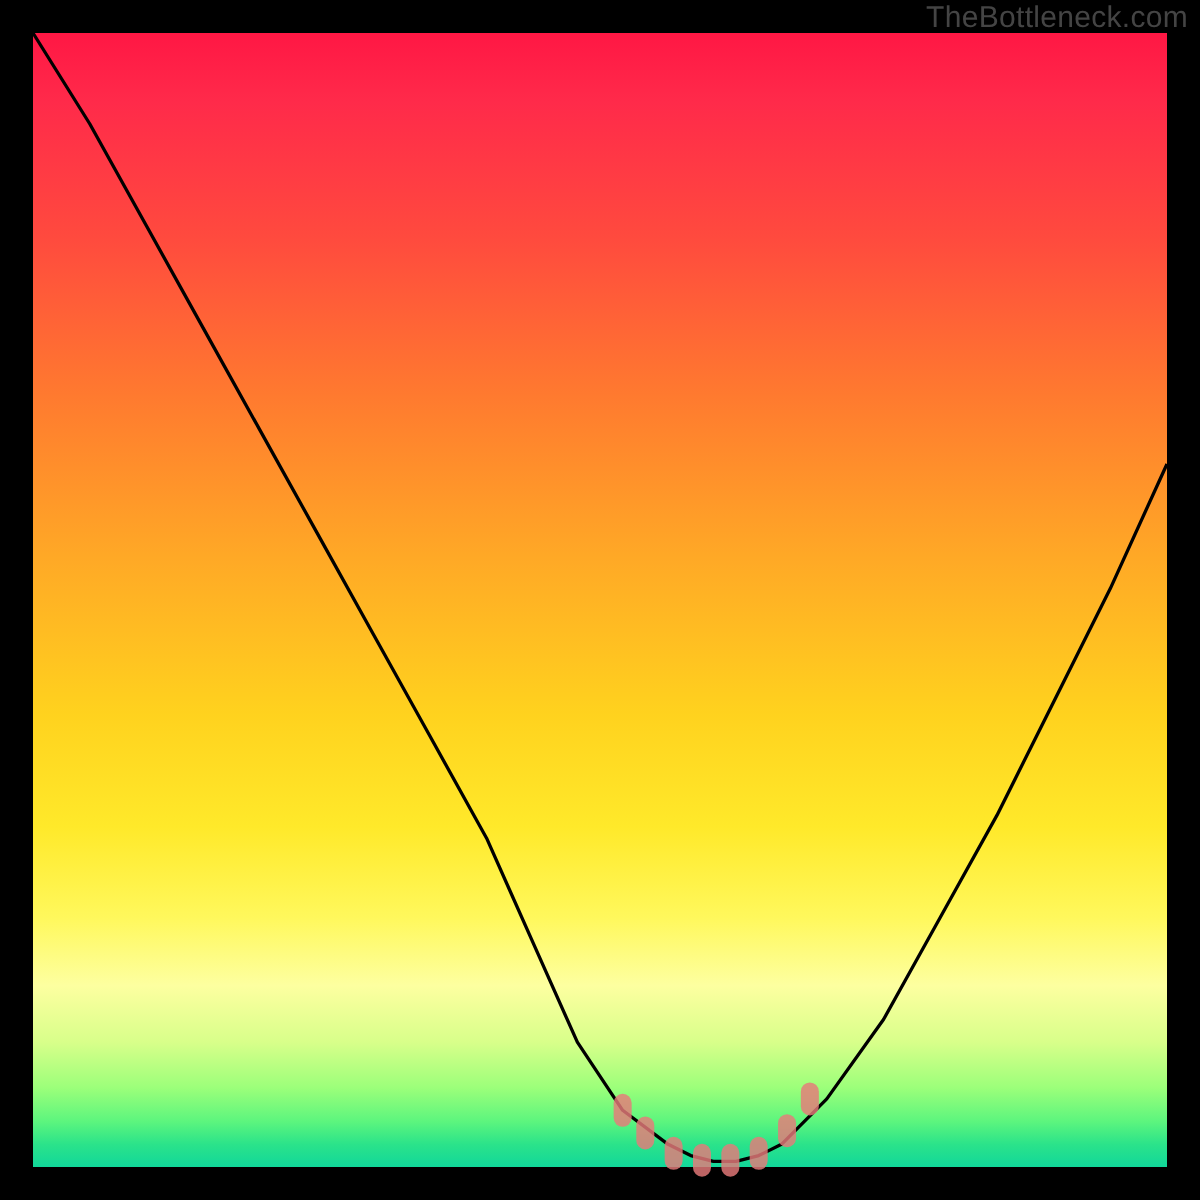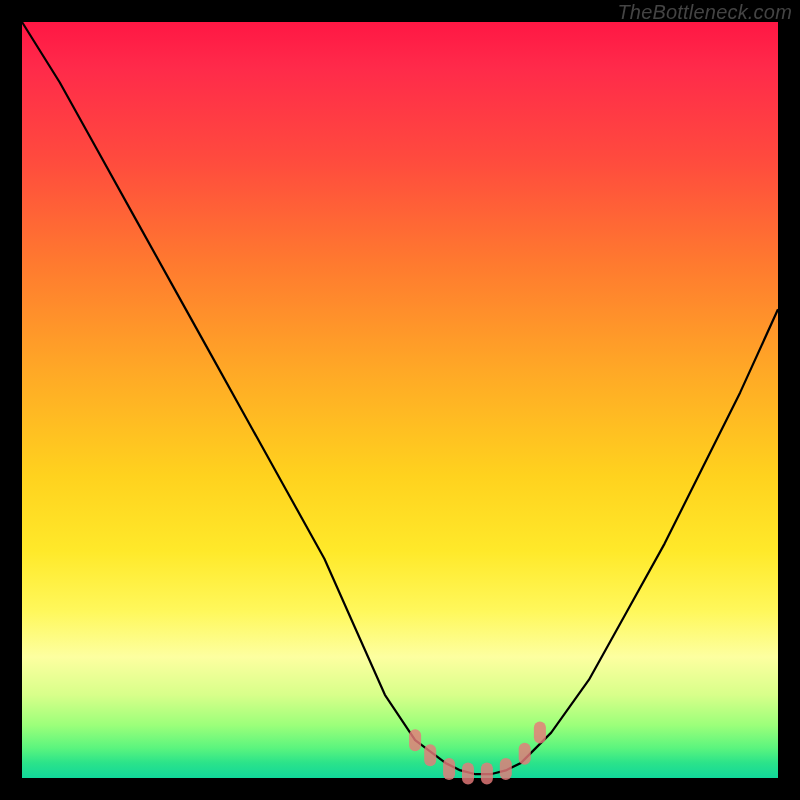--- a/index.html
+++ b/index.html
@@ -47,21 +47,20 @@
   }
   .watermark {
     position: absolute;
     top: 1px;
     right: 8px;
     color: #444444;
     font-size: 20px;
     font-weight: 500;
     letter-spacing: 0.2px;
     user-select: none;
-    font-style: italic;
   }
   svg.curve {
     position: absolute;
     left: 0;
     top: 0;
     width: 756px;
     height: 756px;
     overflow: visible;
   }
   .curve-line {

